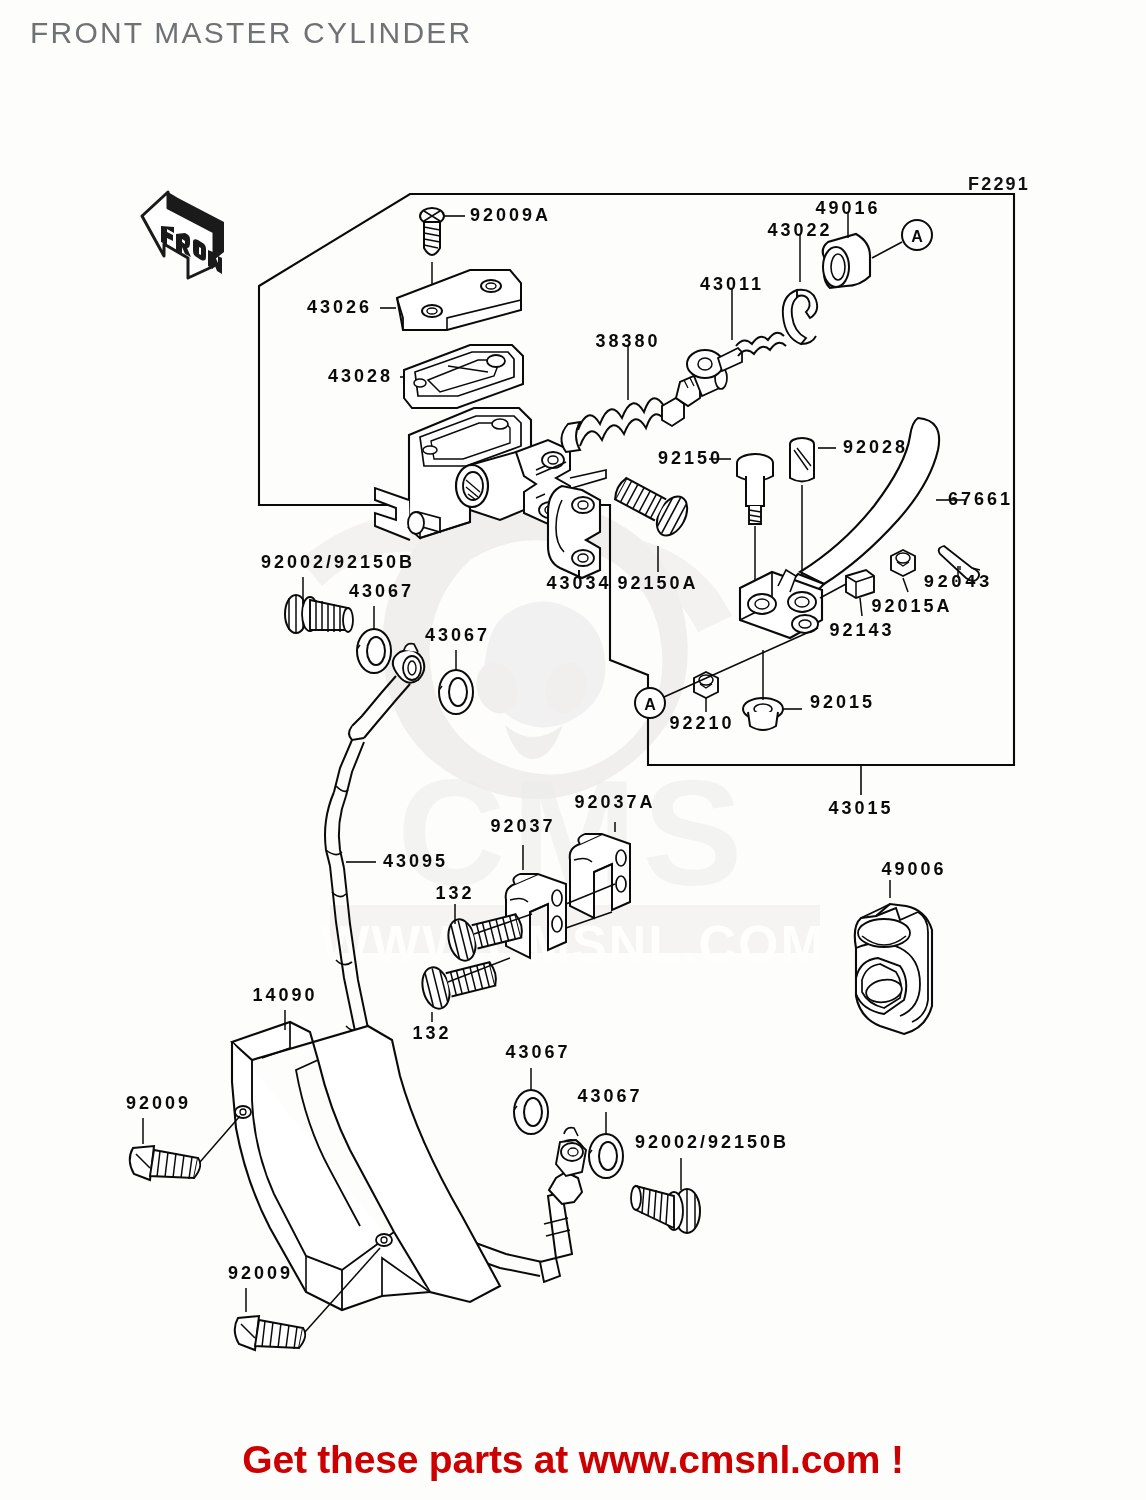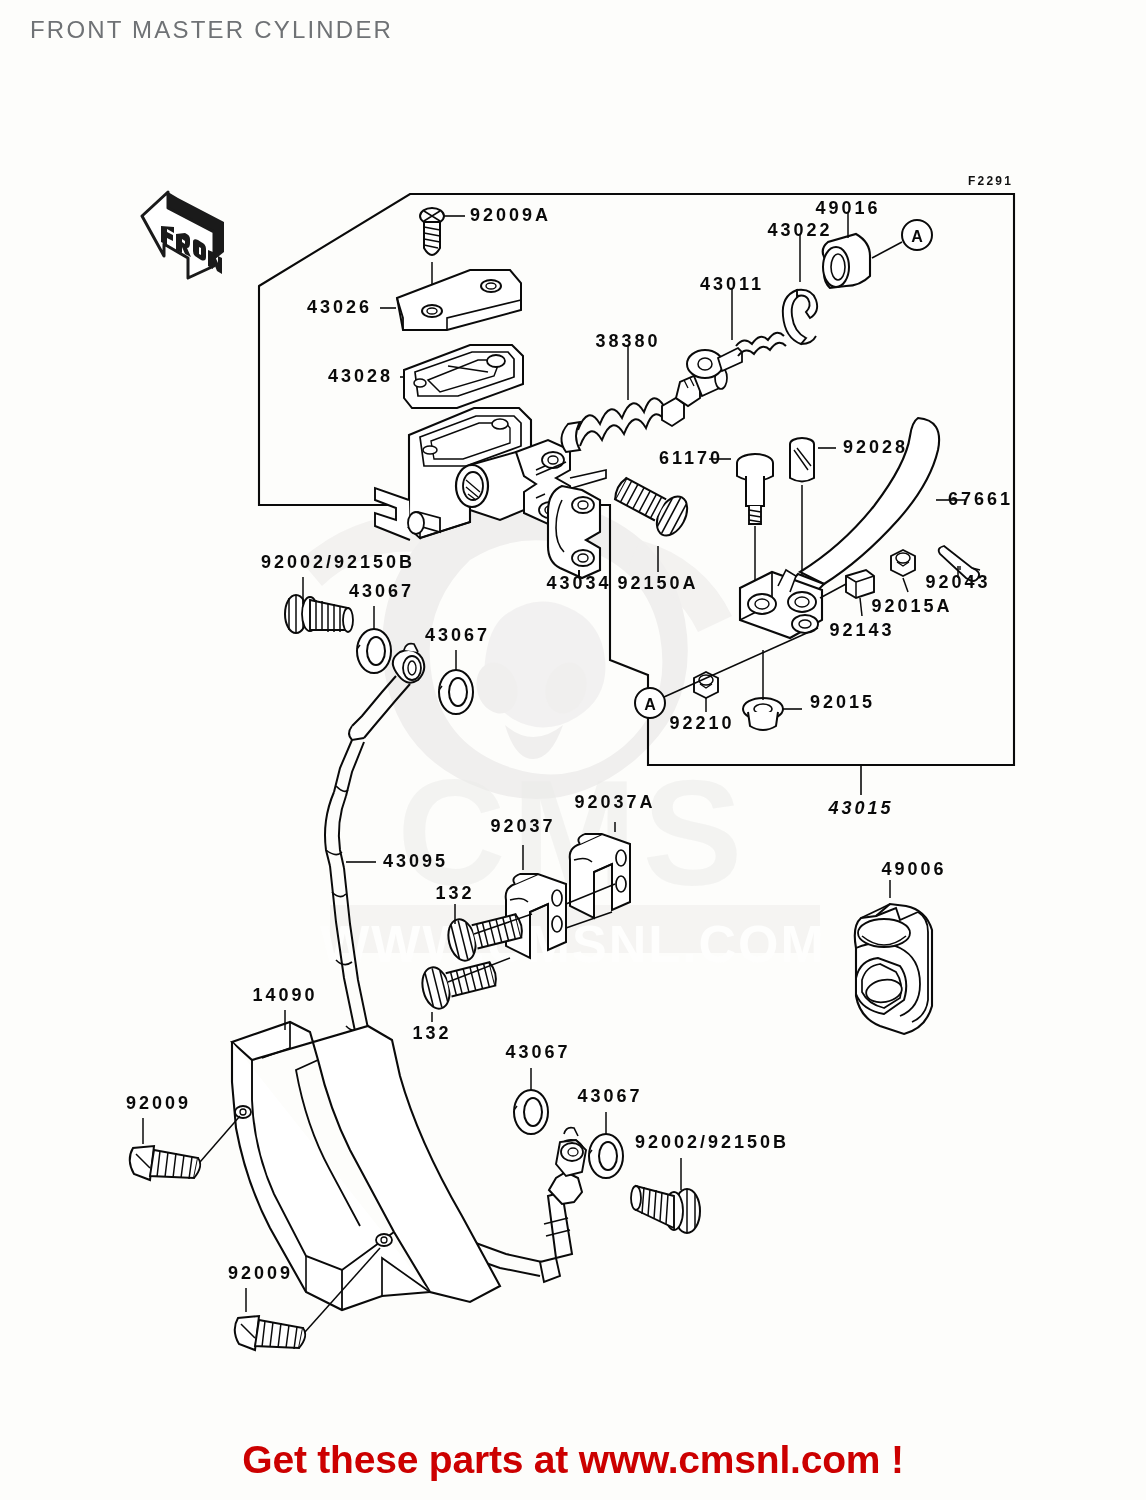--- a/index.html
+++ b/index.html
@@ -1,27 +1,27 @@
 <!DOCTYPE html>
 <html><head>
 <meta charset="utf-8">
 <style>
   html,body{margin:0;padding:0;background:#fdfdfb;}
   body{width:1146px;height:1500px;position:relative;overflow:hidden;
        font-family:"Liberation Sans","DejaVu Sans",sans-serif;}
 
   #page-title{
     position:absolute;left:30px;top:16px;
-    font-size:24px;letter-spacing:2.2px;color:#6f7275;font-weight:400;
+    font-size:30px;letter-spacing:2.2px;color:#6f7275;font-weight:400;
     white-space:nowrap;
   }
 
   #diagram-code{
     position:absolute;left:968px;top:174px;
-    font-size:12px;letter-spacing:2.2px;color:#111;font-weight:700;
+    font-size:18px;letter-spacing:2.2px;color:#111;font-weight:700;
   }
 
   #canvas{position:absolute;left:0;top:0;width:1146px;height:1500px;}
 
   .lbl{
     position:absolute;font-size:18px;font-weight:700;color:#0a0a0a;
     letter-spacing:3.0px;white-space:nowrap;
     font-family:"Liberation Sans","DejaVu Sans",sans-serif;
   }
   .lbl.r{transform:translateX(-100%);}
@@ -458,34 +458,34 @@
 <div id="footer">Get these parts at www.cmsnl.com !</div>
 
 <div id="labels-layer">
     <div class="lbl" style="left: 470px; top: 205px; text-align: center;">92009A</div>
     <div class="lbl r" style="left: 372px; top: 297px;">43026</div>
     <div class="lbl r" style="left: 393px; top: 366px;">43028</div>
     <div class="lbl c" style="left: 628px; top: 331px;">38380</div>
     <div class="lbl c" style="left: 732px; top: 274px;">43011</div>
     <div class="lbl c" style="left: 800px; top: 220px;">43022</div>
     <div class="lbl c" style="left: 848px; top: 198px;">49016</div>
-    <div class="lbl r" style="left: 723px; top: 448px;">61170</div>
+    <div class="lbl r" style="left: 723px; top: 448px;">92150</div>
     <div class="lbl" style="left: 843px; top: 437px;">92028</div>
     <div class="lbl" style="left: 948px; top: 489px;">67661</div>
-    <div class="lbl c" style="left: 958px; top: 572px;">92043</div>
+    <div class="lbl c" style="left: 958px; top: 572px; font-family: Liberation Mono, monospace;">92043</div>
     <div class="lbl c" style="left: 912px; top: 596px;">92015A</div>
     <div class="lbl c" style="left: 862px; top: 620px;">92143</div>
     <div class="lbl c" style="left: 579px; top: 573px;">43034</div>
     <div class="lbl c" style="left: 658px; top: 573px;">92150A</div>
     <div class="lbl" style="left: 261px; top: 552px;">92002/92150B</div>
     <div class="lbl" style="left: 349px; top: 581px;">43067</div>
     <div class="lbl" style="left: 425px; top: 625px;">43067</div>
     <div class="lbl c" style="left: 702px; top: 713px;">92210</div>
     <div class="lbl" style="left: 810px; top: 692px;">92015</div>
-    <div class="lbl c" style="left: 861px; top: 798px; font-style: italic;">43015</div>
+    <div class="lbl c" style="left: 861px; top: 798px;">43015</div>
     <div class="lbl c" style="left: 615px; top: 792px;">92037A</div>
     <div class="lbl c" style="left: 523px; top: 816px;">92037</div>
     <div class="lbl" style="left: 383px; top: 851px;">43095</div>
     <div class="lbl c" style="left: 455px; top: 883px;">132</div>
     <div class="lbl c" style="left: 432px; top: 1023px;">132</div>
     <div class="lbl c" style="left: 914px; top: 859px;">49006</div>
     <div class="lbl c" style="left: 285px; top: 985px;">14090</div>
     <div class="lbl" style="left: 126px; top: 1093px;">92009</div>
     <div class="lbl" style="left: 228px; top: 1263px;">92009</div>
     <div class="lbl c" style="left: 538px; top: 1042px;">43067</div>

